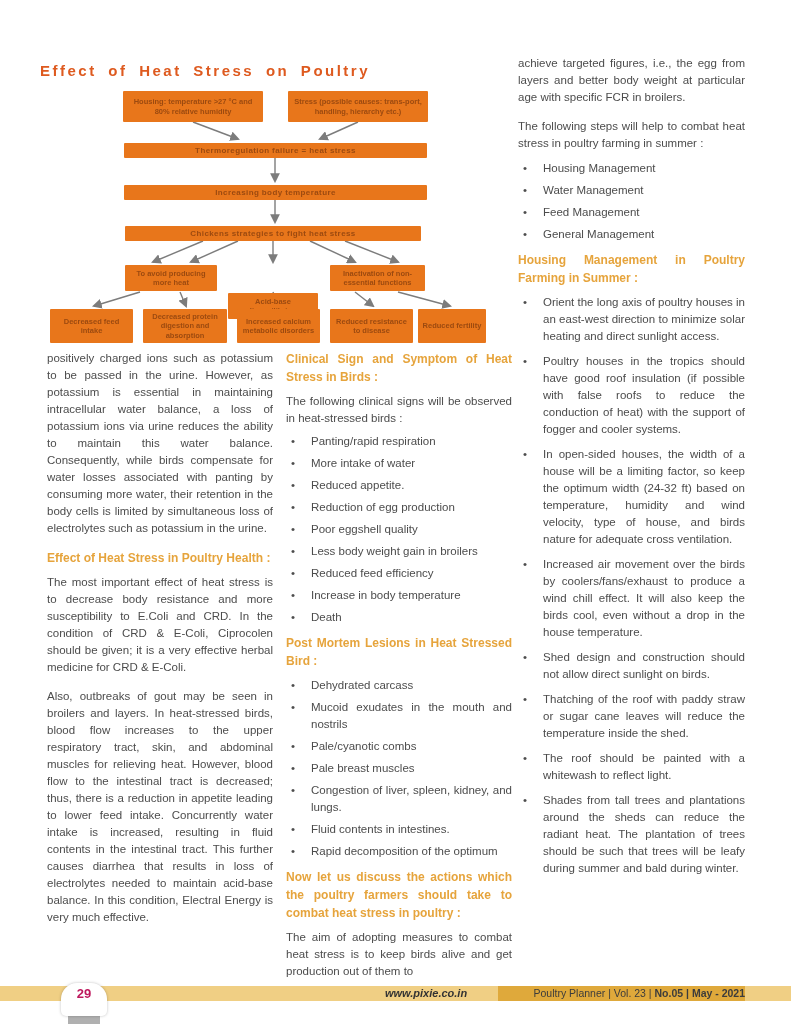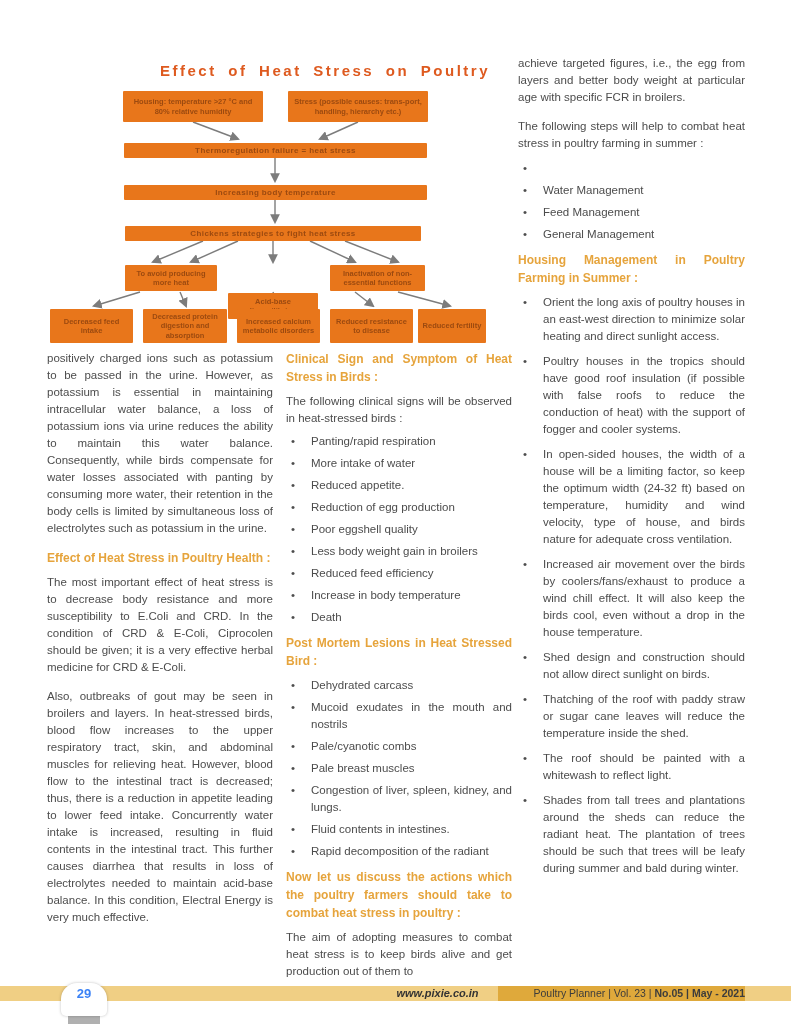--- a/index.html
+++ b/index.html
@@ -3,21 +3,21 @@
 <meta charset="utf-8">
 <style>
   html,body{margin:0;padding:0;background:#e9e9e9;}
   .page{
     position:relative;width:791px;height:1024px;background:#ffffff;
     font-family:"Liberation Sans", sans-serif;overflow:hidden;margin:0 auto;
   }
   
   .flow{position:absolute;left:40px;top:58px;width:450px;height:292px;}
   .flow-title{
-    position:absolute;top:4px;left:0;width:100%;text-align:right;
+    position:absolute;top:4px;left:0;width:100%;text-align:left;
     color:#de5a1f;font-weight:bold;font-size:15px;letter-spacing:2.5px;word-spacing:5px;
   }
   .fbox{
     position:absolute;background:#e8761b;color:#9c4a10;font-weight:bold;
     display:flex;align-items:center;justify-content:center;text-align:center;
     border-radius:1px;
   }
   .fbox.small{font-size:7.5px;line-height:9.5px;padding:1px 4px;box-sizing:border-box;}
   .fbox.bar{font-size:8px;letter-spacing:.4px;}
   .flow svg{position:absolute;left:0;top:0;}
@@ -36,26 +36,26 @@
   li.bullet .dot{flex:0 0 20px;padding-left:5px;color:#4c4c4c;}
   li.bullet .btext{flex:1;}
   
   .footer-bar{position:absolute;left:0;top:986px;width:791px;height:15px;background:#f0cf84;}
   .footer-dark{
     position:absolute;left:498px;top:986px;width:247px;height:15px;background:#dfa93b;
     font-size:10.5px;line-height:15px;color:#3c3c3c;text-align:right;
   }
   .footer-site{
     position:absolute;left:385px;top:986px;width:105px;height:15px;
-    font-size:11px;line-height:15px;font-style:italic;font-weight:bold;color:#333;text-align:center;
+    font-size:11px;line-height:15px;font-style:italic;font-weight:bold;color:#333;text-align:left;
   }
   .page-badge{
     position:absolute;left:61px;top:983px;width:46px;height:33px;background:#ffffff;
     border-radius:16px 16px 5px 5px;box-shadow:0 0 3px rgba(0,0,0,.25);
-    text-align:center;font-weight:bold;font-size:13px;color:#3b82f6;padding-top:3px;
+    text-align:center;font-weight:bold;font-size:13px;color:#be185d;padding-top:3px;
     box-sizing:border-box;z-index:2;
   }
   .badge-strip{position:absolute;left:68px;top:1016px;width:32px;height:8px;background:#b0b0b0;z-index:1;}
 </style>
 </head>
 <body>
 
 <div class="page">
 
   <div class="flow">
@@ -172,33 +172,34 @@
       <li class="bullet">
           <span class="dot">•</span>
           <span class="btext">Congestion of liver, spleen, kidney, and lungs.</span>
         </li>
       <li class="bullet">
           <span class="dot">•</span>
           <span class="btext">Fluid contents in intestines.</span>
         </li>
       <li class="bullet">
           <span class="dot">•</span>
-          <span class="btext">Rapid decomposition of the radiant</span>
+          <span class="btext">Rapid decomposition of the optimum</span>
         </li>
     </ul>
     <div class="h">Now let us discuss the actions which the poultry farmers should take to combat heat stress in poultry :</div>
     <p>The aim of adopting measures to combat heat stress is to keep birds alive and get production out of them to</p>
   </div>
 
   <div class="col" style="left:518px;top:55px;width:227px;">
     <p>achieve targeted figures, i.e., the egg from layers and better body weight at particular age with specific FCR in broilers.</p>
     <p style="margin-bottom:8px;">The following steps will help to combat heat stress in poultry farming in summer :</p>
     <ul class="blist">
       <li class="bullet">
           <span class="dot">•</span>
+          <span class="btext">Housing Management</span>
         </li>
       <li class="bullet">
           <span class="dot">•</span>
           <span class="btext">Water Management</span>
         </li>
       <li class="bullet">
           <span class="dot">•</span>
           <span class="btext">Feed Management</span>
         </li>
       <li class="bullet">

